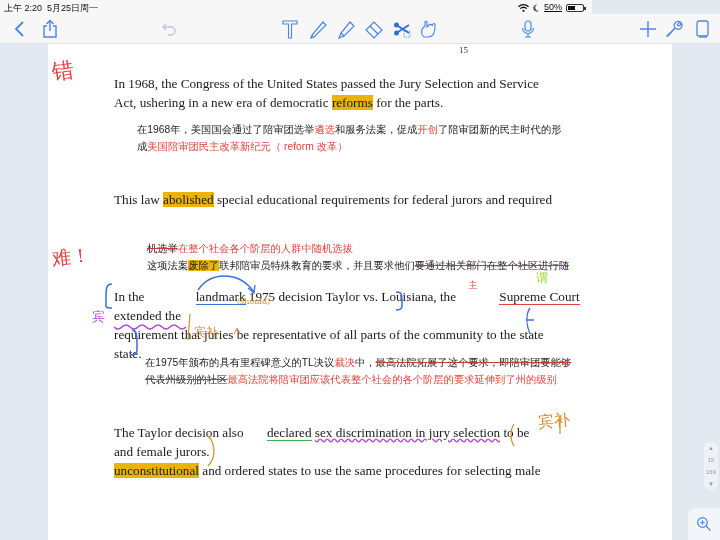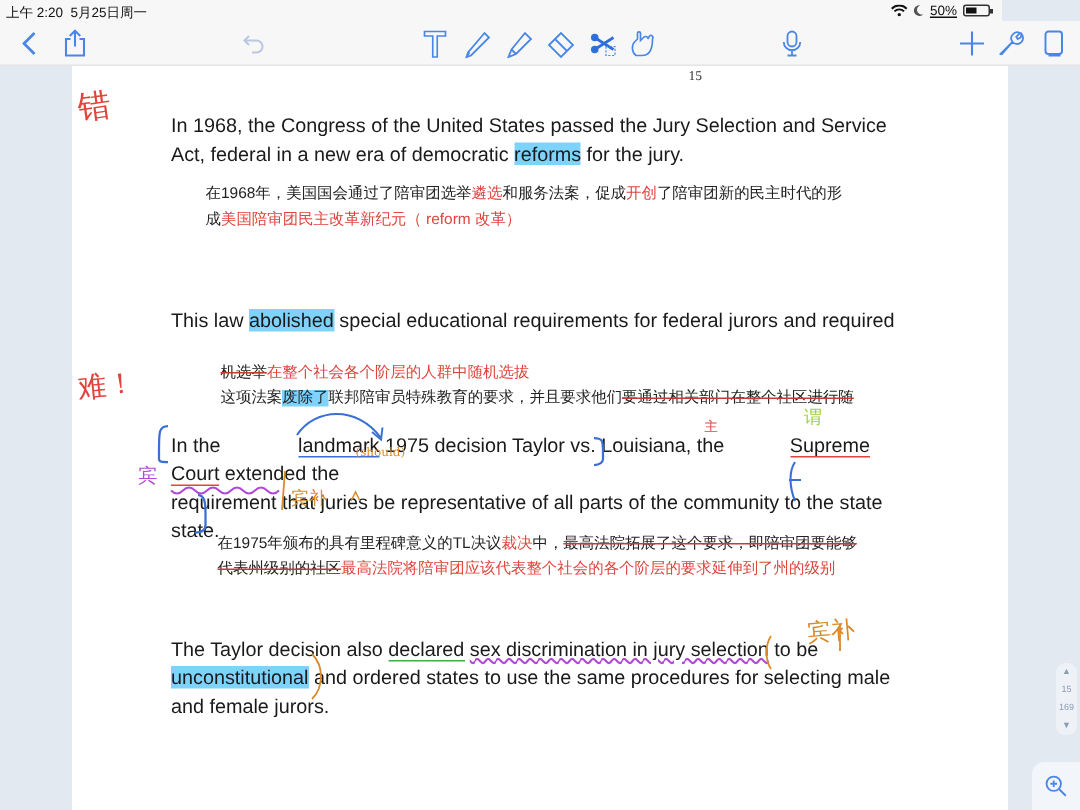--- a/index.html
+++ b/index.html
@@ -1,41 +1,41 @@
 <!DOCTYPE html>
 <html><head>
 <meta charset="utf-8">
 <style>
   * { box-sizing: border-box; margin: 0; padding: 0; }
   html, body { width: 720px; height: 540px; overflow: hidden; }
   body { background: #e3e9f1; font-family: "Liberation Sans", sans-serif; position: relative; }
 
-  .statusbar { position: absolute; left: 0; top: 0; width: 668px; height: 14px; background: #f7f7f8; font-size: 9px; color: #111; }
+  .statusbar { position: absolute; left: 0; top: 0; width: 592px; height: 14px; background: #f7f7f8; font-size: 9px; color: #111; }
   .statusbar .left { position: absolute; left: 4px; top: 2px; }
-  .statusbar .right { position: absolute; right: 8px; top: 2px; display: flex; align-items: center; gap: 4px; text-decoration: underline; }
+  .statusbar .right { position: absolute; right: 8px; top: 2px; display: flex; align-items: flex-end; gap: 4px; text-decoration: underline; }
   .battery { width: 18px; height: 8px; border: 1px solid #333; border-radius: 2px; position: relative; }
   .battery::before { content: ""; position: absolute; left: 1px; top: 1px; bottom: 1px; width: 7px; background: #111; }
   .battery::after { content: ""; position: absolute; right: -3px; top: 2px; width: 2px; height: 3px; background: #333; }
 
   .toolbar { position: absolute; left: 0; top: 14px; width: 720px; height: 30px; background: #f7f7f8; border-bottom: 1px solid #e1e3e6; }
   .tb-btn { position: absolute; top: 3px; width: 24px; height: 24px; display: flex; align-items: center; justify-content: center; cursor: pointer; }
   .tb-btn svg { width: 20px; height: 20px; }
 
   .page { position: absolute; left: 48px; top: 44px; width: 624px; height: 496px; background: #fff; }
   .page-num { position: absolute; left: 411px; top: 1px; font-family: "Liberation Serif", serif; font-size: 9px; color: #333; }
 
-  .en { position: absolute; left: 66px; width: 500px; font-size: 13.2px; line-height: 19px; color: #1a1a1a; }
+  .en { position: absolute; left: 66px; width: 500px; font-size: 13.2px; line-height: 19px; color: #1a1a1a; font-family: Liberation Serif, serif; }
   .zh { position: absolute; left: 66px; width: 500px; font-size: 10.3px; line-height: 17px; color: #222; margin-left: 23px; }
   .red { color: #e0443d; }
-  .hl { background: #7dd3fc; }
+  .hl { background: #eab308; }
   .strike { text-decoration: line-through; text-decoration-color: #c93a34; }
 
   .ul-red { border-bottom: 1px solid #e0443d; margin-left: 40px; }
   .ul-blue { border-bottom: 1.5px solid #3a6fd6; margin-left: 48px; }
-  .ul-green { border-bottom: 1.5px solid #3fae4a; }
+  .ul-green { border-bottom: 1.5px solid #3fae4a; margin-left: 20px; }
 
   .hand { position: absolute; font-family: "DejaVu Serif", serif; }
 
   .sidepanel { position: absolute; left: 0; top: 44px; width: 48px; height: 496px; background: #e3e9f1; }
   .rightpanel { position: absolute; left: 672px; top: 44px; width: 48px; height: 496px; background: #e3e9f1; }
 
   .pager { position: absolute; left: 704px; top: 442px; width: 14px; height: 48px; border-radius: 6px; background: #eef2f7; display: flex; flex-direction: column; align-items: center; justify-content: space-between; padding: 3px 0; font-size: 6px; color: #8a9cb5; }
   .zoom-btn { position: absolute; left: 688px; top: 508px; width: 32px; height: 32px; background: #f2f5f9; border-top-left-radius: 8px; display: flex; align-items: center; justify-content: center; }
 
   svg.overlay { position: absolute; left: 0; top: 0; pointer-events: none; }
@@ -143,49 +143,49 @@
 </div>
 
 <div class="sidepanel"></div>
 <div class="rightpanel"></div>
 
 <div class="page">
   <span class="page-num">15</span>
 
   <div class="en" style="top:30px">
     <div>In 1968, the Congress of the United States passed the Jury Selection and Service</div>
-    <div><span>Act, federal in a new era of democratic </span><span class="hl">reforms</span><span> for the jury.</span></div>
+    <div><span>Act, ushering in a new era of democratic </span><span class="hl">reforms</span><span> for the parts.</span></div>
   </div>
   <div class="zh" style="top:77px">
     <div><span>在1968年，美国国会通过了陪审团选举</span><span class="red">遴选</span><span>和服务法案，促成</span><span class="red">开创</span><span>了陪审团新的民主时代的形</span></div>
     <div><span>成</span><span class="red">美国陪审团民主改革新纪元（ reform 改革）</span></div>
   </div>
 
-  <div class="en" style="top:160px">
+  <div class="en" style="top:146px">
     <div><span>This law </span><span class="hl">abolished</span><span> special educational requirements for federal jurors and required</span></div>
   </div>
   <div class="zh" style="top:196px; left:76px">
     <div><span class="strike">机选举</span><span class="red">在整个社会各个阶层的人群中随机选拔</span></div>
     <div><span>这项法案</span><span class="hl">废除了</span><span>联邦陪审员特殊教育的要求，并且要求他们</span><span class="strike">要通过相关部门在整个社区进行随</span></div>
   </div>
 
   <div class="en" style="top:243px">
     <div><span>In the </span><span class="ul-blue">landmark</span><span> 1975 decision Taylor vs. Louisiana, the </span><span class="ul-red">Supreme Court</span><span> extended the</span></div>
     <div>requirement that juries be representative of all parts of the community to the state</div>
     <div>state.</div>
   </div>
   <div class="zh" style="top:310px; left:74px">
     <div><span>在1975年颁布的具有里程碑意义的TL决议</span><span class="red">裁决</span><span>中，</span><span class="strike">最高法院拓展了这个要求，即陪审团要能够</span></div>
     <div><span class="strike">代表州级别的社区</span><span class="red">最高法院将陪审团应该代表整个社会的各个阶层的要求延伸到了州的级别</span></div>
   </div>
 
   <div class="en" style="top:379px">
     <div><span>The Taylor decision also </span><span class="ul-green">declared</span><span> </span><span style="text-decoration: underline wavy #b049d6;">sex discrimination in jury selection</span><span> to be</span></div>
+    <div>and female jurors.</div>
     <div><span class="hl">unconstitutional</span><span> and ordered states to use the same procedures for selecting male</span></div>
-    <div>and female jurors.</div>
   </div>
 
   <span class="hand" style="left:4px; top:12px; font-size:22px; color:#e0443d; transform:rotate(-8deg);">错</span>
   <span class="hand" style="left:4px; top:200px; font-size:19px; color:#e0443d; transform:rotate(-6deg);">难！</span>
   <span class="hand" style="left:44px; top:264px; font-size:13px; color:#b049d6;">宾</span>
   <span class="hand" style="left:189px; top:253px; font-size:8px; color:#d98a2b;">(should)</span>
   <span class="hand" style="left:146px; top:280px; font-size:12px; color:#d98a2b;">宾补</span>
   <span class="hand" style="left:418px; top:228px; font-size:9px; color:#e0443d; writing-mode:vertical-rl;">主</span>
   <span class="hand" style="left:488px; top:226px; font-size:12px; color:#9ad33a;">谓</span>
   <span class="hand" style="left:490px; top:367px; font-size:16px; color:#d98a2b; transform:rotate(-5deg);">宾补</span>

